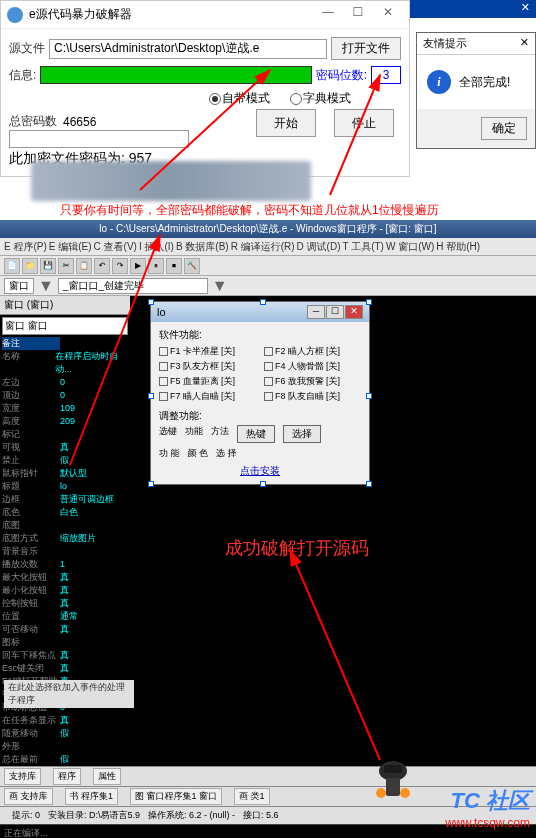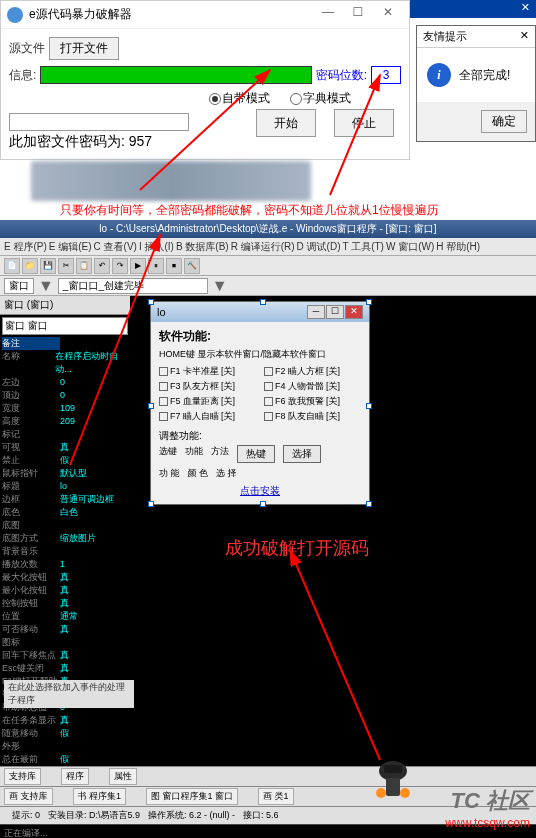--- a/index.html
+++ b/index.html
@@ -25,21 +25,21 @@
 .radio-dot.checked::after { content: ''; width: 6px; height: 6px; background: #333; border-radius: 50%; }
 .total-row { display: flex; align-items: center; gap: 6px; }
 .total-input { width: 180px; border: 1px solid #999; height: 18px; }
 .result-text { font-size: 14px; margin-top: 2px; }
 .action-btns { position: absolute; right: 15px; top: 108px; display: flex; gap: 18px; }
 .action-btn { width: 60px; height: 28px; border: 1px solid #999; background: #f0f0f0; font-size: 12px; }
 .blurred-area { position: absolute; left: 30px; top: 160px; width: 280px; height: 40px; background: linear-gradient(90deg, #aab5c5, #8899aa, #aab5c5); filter: blur(2px); border-radius: 3px; }
 .red-text { color: #ff0000; font-size: 12px; position: absolute; }
 
 
-.tip-dialog { position: absolute; top: 25px; right: 0; width: 120px; background: #fff; border: 1px solid #666; }
+.tip-dialog { position: absolute; top: 32px; right: 0; width: 120px; background: #fff; border: 1px solid #666; }
 .tip-title { background: #fff; padding: 3px 6px; font-size: 11px; border-bottom: 1px solid #ccc; display: flex; justify-content: space-between; }
 .tip-body { padding: 15px 10px; display: flex; align-items: center; gap: 8px; font-size: 12px; }
 .info-icon { width: 24px; height: 24px; background: #2060d0; border-radius: 50%; color: #fff; display: flex; align-items: center; justify-content: center; font-weight: bold; font-style: italic; font-family: serif; }
 .tip-footer { padding: 8px; text-align: right; background: #f0f0f0; }
 .blue-bar { position: absolute; top: 0; right: 0; width: 130px; height: 18px; background: #0040a0; }
 .blue-bar-x { position: absolute; top: 0; right: 2px; color: #fff; font-size: 11px; padding: 1px 4px; }
 
 
 .ide-window { position: absolute; top: 220px; left: 0; width: 536px; height: 560px; background: #000; }
 .ide-titlebar { height: 18px; background: linear-gradient(#4a6ea0, #2a4e80); color: #fff; font-size: 10px; padding: 2px 6px; display: flex; align-items: center; flex-direction: column; }
@@ -60,42 +60,42 @@
 .prop-val { color: #0ff; font-size: 9px; }
 .canvas-area { flex: 1; background: #000; position: relative; }
 
 
 .config-dialog { position: absolute; top: 5px; left: 20px; width: 220px; background: #f0f0f0; border: 1px solid #666; box-shadow: 2px 2px 5px rgba(0,0,0,0.4); }
 .config-title { height: 20px; background: linear-gradient(#d0e0f0, #a0c0e0); font-size: 11px; padding: 2px 6px; display: flex; align-items: center; justify-content: space-between; }
 .config-title-btns { display: flex; gap: 1px; }
 .cfg-btn { width: 18px; height: 14px; font-size: 9px; text-align: center; border: 1px solid #888; background: #e0e0e0; }
 .cfg-btn.close { background: #d04040; color: #fff; }
 .config-body { padding: 6px 8px; font-size: 10px; }
-.config-section-title { font-size: 12px; margin-bottom: 3px; font-weight: bold; }
+.config-section-title { font-size: 10px; margin-bottom: 3px; }
 .config-home { font-size: 9px; margin-bottom: 4px; }
 .config-grid { display: grid; grid-template-columns: 1fr 1fr; gap: 2px 8px; font-size: 9px; margin-bottom: 6px; }
 .cfg-item { display: flex; align-items: center; gap: 2px; }
 .cfg-check { width: 9px; height: 9px; border: 1px solid #666; }
 .config-adjust { font-size: 10px; margin: 4px 0 2px; }
 .config-row2 { display: flex; gap: 8px; font-size: 9px; margin-bottom: 4px; }
 .cfg-action-btn { border: 1px solid #666; background: #e8e8e8; padding: 1px 8px; font-size: 10px; }
 .config-install { text-align: center; font-size: 10px; color: #0000cc; text-decoration: underline; margin-top: 4px; }
 .handle { position: absolute; width: 6px; height: 6px; background: #fff; border: 1px solid #0060c0; }
 
 .success-text { position: absolute; top: 240px; left: 95px; color: #ff3030; font-size: 18px; }
 
-.ide-bottom-tabs { height: 20px; background: #e0e0e0; border-top: 1px solid #888; display: flex; align-items: center; font-size: 9px; padding: 0 4px; gap: 20px; }
+.ide-bottom-tabs { height: 20px; background: #e0e0e0; border-top: 1px solid #888; display: flex; align-items: center; font-size: 9px; padding: 0 4px; gap: 12px; }
 .bottom-tab { border: 1px solid #aaa; padding: 1px 4px; background: #f0f0f0; }
 .ide-status { height: 18px; background: #e0e0e0; border-top: 1px solid #888; font-size: 9px; padding: 2px 12px; display: flex; gap: 8px; }
 .ide-console { height: 35px; background: #000; color: #888; font-size: 9px; padding: 2px 4px; overflow: hidden; border-top: 1px solid #444; }
 .ide-bottom-hint { position: absolute; bottom: 72px; left: 4px; font-size: 9px; color: #333; background: #e0e0e0; padding: 1px 4px; width: 130px; }
 
 
 .watermark { position: absolute; bottom: 8px; right: 6px; text-align: right; }
-.watermark .tc { color: #737373; font-size: 22px; font-weight: bold; font-style: italic; }
+.watermark .tc { color: #3b82f6; font-size: 22px; font-weight: bold; font-style: italic; }
 .watermark .url { color: #ff2020; font-size: 12px; }
 .pubg-icon { position: absolute; bottom: 35px; right: 115px; width: 55px; height: 50px; }
 
 svg.arrow { position: absolute; pointer-events: none; }
 </style>
 </head>
 <body>
 
 <div class="blue-bar"></div>
 <div class="blue-bar-x">✕</div>
@@ -105,37 +105,42 @@
     <span class="icon"></span>
     <span>e源代码暴力破解器</span>
     <span class="spacer"></span>
     <span class="win-btn">—</span>
     <span class="win-btn">☐</span>
     <span class="win-btn">✕</span>
   </div>
   <div class="cracker-body">
     <div class="row">
       <span class="label">源文件</span>
+      <input class="file-input" value="C:\Users\Administrator\Desktop\逆战.e" style="">
       <button class="btn">打开文件</button>
     </div>
     <div class="row">
       <span class="label">信息:</span>
       <div class="progress-bar"></div>
       <span class="pwd-digits-label">密码位数:</span>
       <input class="pwd-digits-input" value="3" style="">
     </div>
     <div class="radio-row">
       <label class="radio-item">
         <span class="radio-dot checked"></span>
         <span>自带模式</span>
       </label>
       <label class="radio-item">
         <span class="radio-dot"></span>
         <span>字典模式</span>
       </label>
+    </div>
+    <div class="total-row">
+      <span class="label">总密码数</span>
+      <span>46656</span>
     </div>
     <div><input class="total-input" style=""></div>
     <div class="result-text">此加密文件密码为: 957</div>
     <div class="action-btns">
       <button class="action-btn">开始</button>
       <button class="action-btn">停止</button>
     </div>
     <div class="blurred-area"></div>
   </div>
 </div>
@@ -345,21 +350,20 @@
         <div class="config-title">
           <span>lo</span>
           <div class="config-title-btns">
             <span class="cfg-btn">─</span>
             <span class="cfg-btn">☐</span>
             <span class="cfg-btn close">✕</span>
           </div>
         </div>
         <div class="config-body">
           <div class="config-section-title">软件功能:</div>
-          <div class="config-home">HOME键    显示本软件窗口/隐藏本软件窗口</div>
           <div class="config-grid" id="config-grid">
               <div class="cfg-item">
                 <span class="cfg-check"></span>
                 <span>F1 卡半准星</span>
                 <span>[关]</span>
               </div>
               <div class="cfg-item">
                 <span class="cfg-check"></span>
                 <span>F2 瞄人方框</span>
                 <span>[关]</span>

